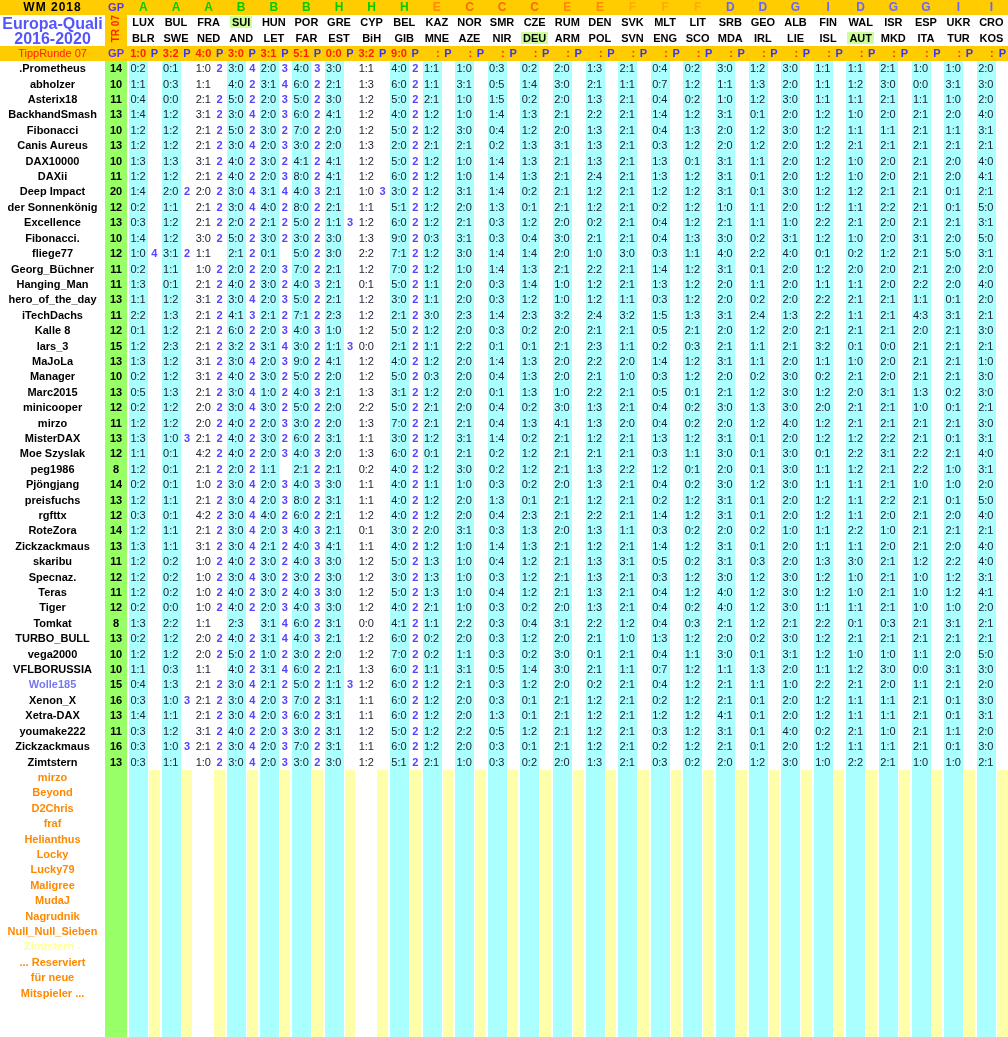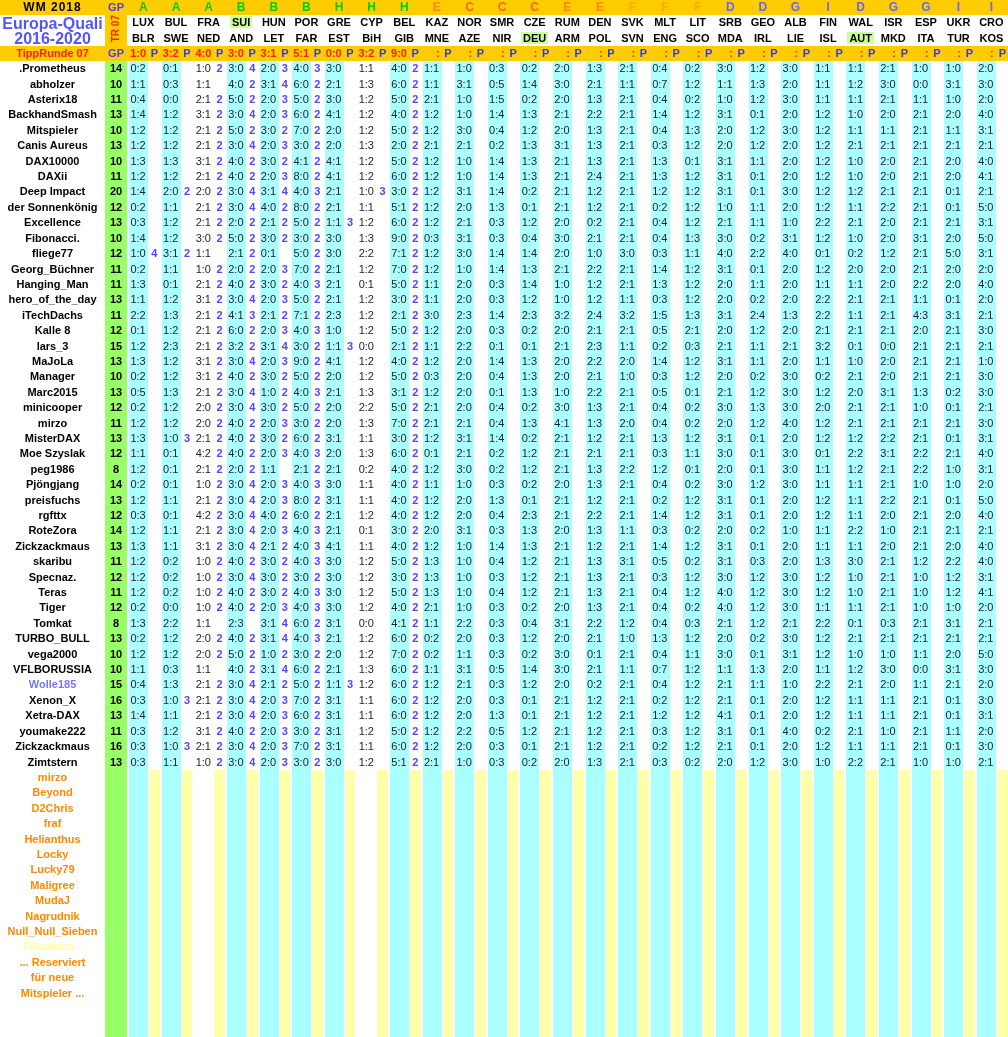--- a/index.html
+++ b/index.html
@@ -8,21 +8,21 @@
   td{padding:0;height:15px;line-height:15px;font-size:11px;white-space:nowrap;overflow:hidden;}
   .bg-o{background:#ffcc00;}
   .t-title{font-weight:bold;text-align:center;font-size:12px;color:#000;letter-spacing:1px;}
   .t-gp{font-weight:bold;text-align:center;color:#5533ff;}
   .letter{font-weight:bold;text-align:center;font-size:12px;}
   .comp{background:#fff;color:#5555ff;font-weight:bold;text-align:center;font-size:16px;vertical-align:middle;}
   .tr07{background:#ffcc00;text-align:center;vertical-align:middle;}
   .vert{display:inline-block;writing-mode:vertical-rl;transform:rotate(180deg);color:#ff2200;font-weight:bold;font-size:10px;line-height:10px;}
   .team{background:#fff;font-weight:bold;text-align:center;color:#000;}
   .hl{background:#ccff99;padding:0 2px;}
-  .t-round{color:#ff2200;font-weight:bold;text-align:center;}
+  .t-round{color:#ff2200;font-weight:normal;text-align:center;}
   .res{color:#ff2200;font-weight:bold;text-align:right;padding-right:3px;}
   .p{color:#3333ff;font-weight:bold;text-align:center;}
   .pname{background:#fff;font-weight:bold;text-align:center;color:#000;}
   .pname.blue{color:#7777ee;}
   .gpv{background:#99ff66;font-weight:bold;text-align:center;color:#000;}
   .tip{background:#aaffff;text-align:center;color:#222233;box-shadow:inset 2px 0 0 #fff,inset -1px 0 0 #fff;}
   .tip.w{background:#fff;box-shadow:none;}
   .pts{background:#fff;text-align:center;color:#5544ff;font-weight:bold;}
   .pts.yel{background:#ffffaa;}
   .rname{background:#fff;font-weight:bold;text-align:center;color:#ff8800;}
@@ -474,21 +474,21 @@
           <td class="tip">2:0</td>
           <td class="pts"></td>
           <td class="tip">2:1</td>
           <td class="pts"></td>
           <td class="tip">2:0</td>
           <td class="pts"></td>
           <td class="tip">4:0</td>
           <td class="pts"></td>
         </tr>
         <tr class="body-row">
-          <td class="pname">Mitspieler</td>
+          <td class="pname">Fibonacci</td>
           <td class="gpv">10</td>
           <td class="tip">1:2</td>
           <td class="pts"></td>
           <td class="tip">1:2</td>
           <td class="pts"></td>
           <td class="tip w">2:1</td>
           <td class="pts">2</td>
           <td class="tip">5:0</td>
           <td class="pts">2</td>
           <td class="tip">3:0</td>
@@ -3548,21 +3548,21 @@
           <td class="tip"></td>
           <td class="pts yel"></td>
           <td class="tip"></td>
           <td class="pts yel"></td>
           <td class="tip"></td>
           <td class="pts yel"></td>
           <td class="tip"></td>
           <td class="pts yel"></td>
         </tr>
         <tr class="body-row">
-          <td class="rname faint">Fibonacci -</td>
+          <td class="rname faint">Zimtstern -</td>
           <td class="gpv"></td>
           <td class="tip"></td>
           <td class="pts yel"></td>
           <td class="tip"></td>
           <td class="pts yel"></td>
           <td class="tip w"></td>
           <td class="pts yel"></td>
           <td class="tip"></td>
           <td class="pts yel"></td>
           <td class="tip"></td>

